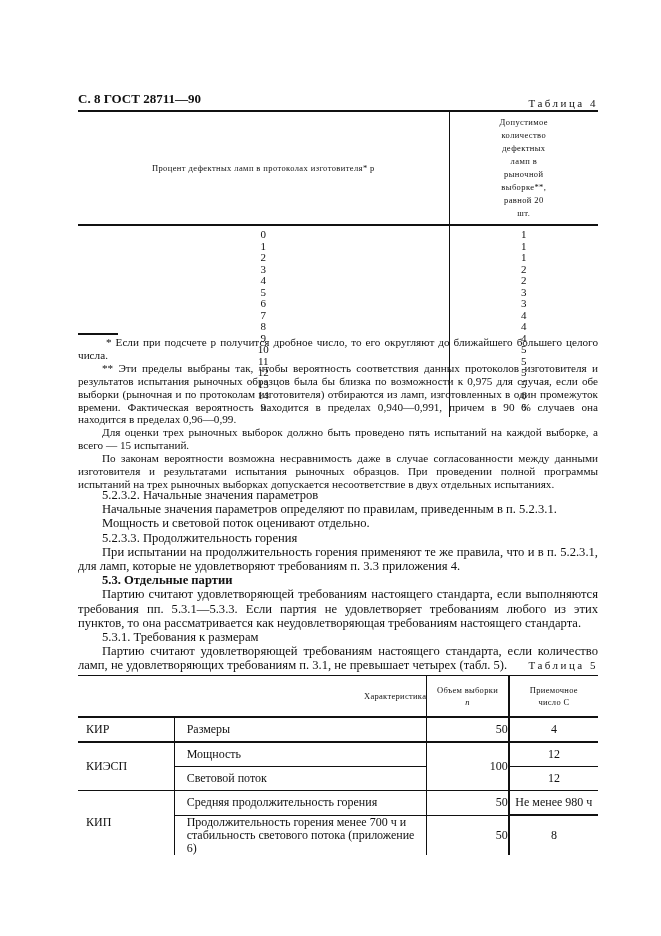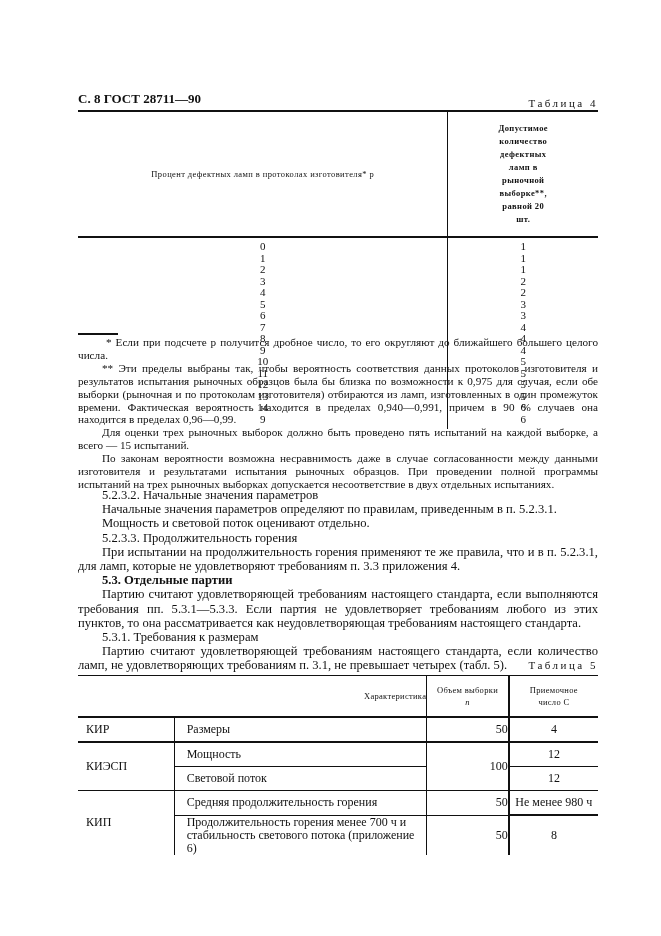--- a/index.html
+++ b/index.html
@@ -47,21 +47,21 @@
 <body>
 
 <div class="abs page-header">С. 8 ГОСТ 28711—90</div>
 
 <div class="abs table-caption cap4">Таблица 4</div>
 
 <table class="abs t4">
   <thead>
     <tr>
       <th class="c1" style="padding:0 70px;">Процент дефектных ламп в протоколах изготовителя* p</th>
-      <th style="padding:10px 50px;font-weight:bold;">Допустимое количество дефектных ламп в рыночной выборке**, равной 20 шт.</th>
+      <th style="padding:4px 50px;">Допустимое количество дефектных ламп в рыночной выборке**, равной 20 шт.</th>
     </tr>
   </thead>
   <tbody id="t4body">
       <tr>
         <td class="c1">0</td>
         <td>1</td>
       </tr>
       <tr>
         <td class="c1">1</td>
         <td>1</td>

